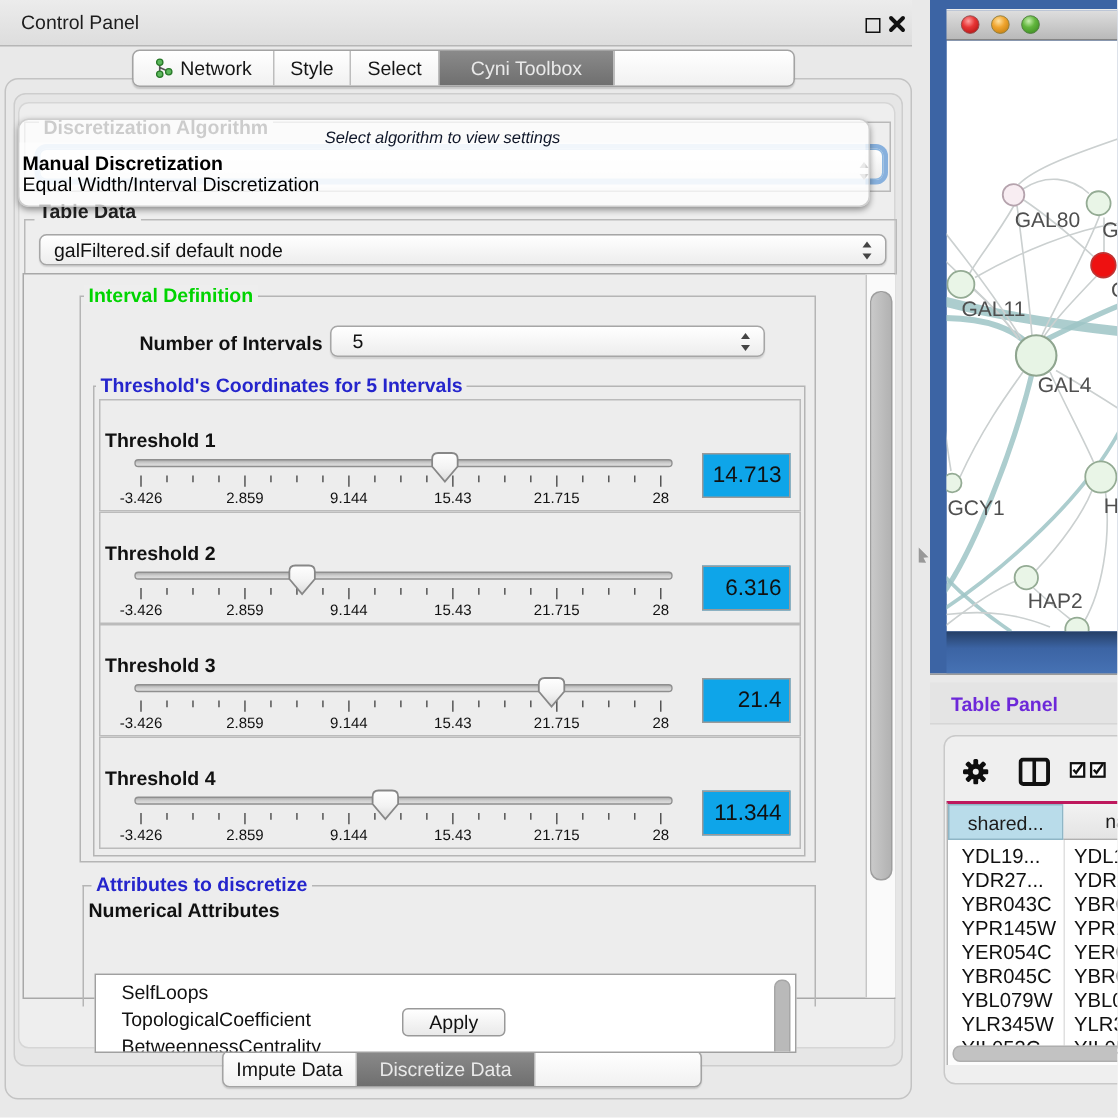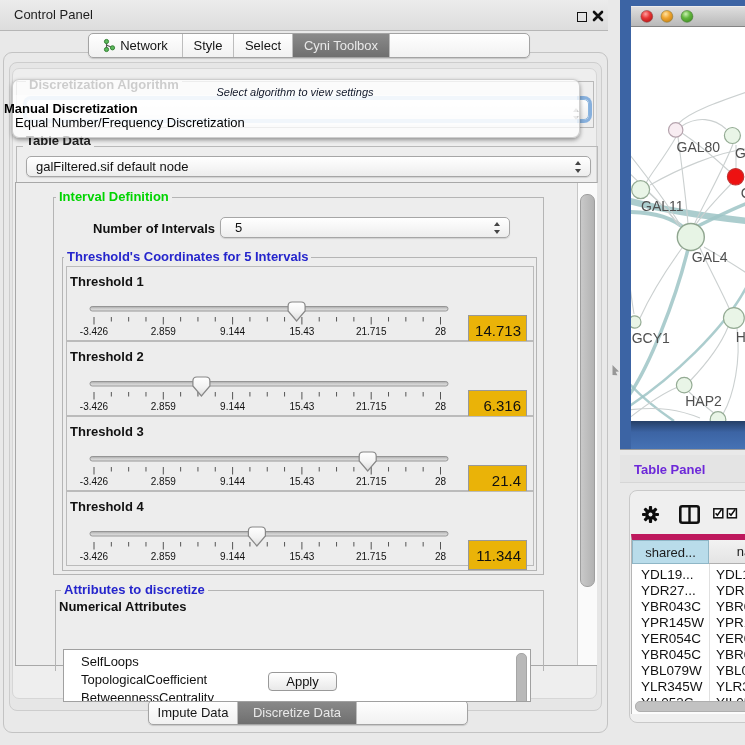--- a/index.html
+++ b/index.html
@@ -6,22 +6,22 @@
 #page{position:relative;width:745px;height:745px;background:#e9e9e9;font-family:"Liberation Sans",sans-serif;overflow:hidden;}
 .abs{position:absolute;}
 .combo{position:absolute;border:1px solid #a6a6a6;border-radius:5px;background:linear-gradient(#ffffff,#f7f7f7 45%,#ededed);box-shadow:0 1px 1px rgba(0,0,0,0.12);}
 .combo .ctext{position:absolute;top:0;bottom:0;display:flex;align-items:center;font-size:13px;color:#111;}
 .steppers{position:absolute;right:8px;top:50%;transform:translateY(-50%);width:7px;height:12px;}
 .steppers .up{position:absolute;top:0;left:0;width:0;height:0;border-left:3.5px solid transparent;border-right:3.5px solid transparent;border-bottom:4.5px solid #444;}
 .steppers .dn{position:absolute;bottom:0;left:0;width:0;height:0;border-left:3.5px solid transparent;border-right:3.5px solid transparent;border-top:4.5px solid #444;}
 .grouptitle{position:absolute;font-size:13px;background:#eeeeee;padding:0 3px;line-height:13px;font-weight:bold;}
 .gbox{position:absolute;border:1px solid #b5b5b5;}
 .thr{position:absolute;left:66px;width:466px;height:73px;border:1px solid #bbbbbb;background:#ededed;}
-.thr .tlabel{position:absolute;left:3px;top:7px;font-size:13px;font-weight:bold;color:#111;text-align:center;}
-.thr .vbox{position:absolute;left:401px;top:48px;width:57px;height:28px;background:#eab308;border:1px solid #999;}
+.thr .tlabel{position:absolute;left:3px;top:19px;font-size:13px;font-weight:bold;color:#111;text-align:center;}
+.thr .vbox{position:absolute;left:401px;top:35px;width:57px;height:28px;background:#0ea5e9;border:1px solid #999;}
 .thr .vbox span{position:absolute;right:5px;top:50%;transform:translateY(-50%);font-size:15px;color:#111;}
 .tabpill{position:absolute;height:23px;background:linear-gradient(#ffffff,#f1f1f1);border:1px solid #a3a3a3;border-radius:5px;box-shadow:0 1px 1px rgba(0,0,0,0.15);display:flex;align-items:stretch;overflow:hidden;}
 .tabpill .seg{display:flex;align-items:center;justify-content:center;font-size:13px;color:#151515;}
 .tabpill .dark{background:linear-gradient(#8a8a8a,#6f6f6f);color:#e9e9e9;}
 .tabpill .sep{width:1px;background:#bdbdbd;margin:0;}
 </style>
 </head>
 <body>
 <div id="page">
 
@@ -43,21 +43,21 @@
           <circle cx="3.5" cy="3.5" r="2.1" fill="#5cb85c" stroke="#2a7a2a" stroke-width="0.9"></circle>
           <circle cx="3.5" cy="11.5" r="2.1" fill="#5cb85c" stroke="#2a7a2a" stroke-width="0.9"></circle>
           <circle cx="9.5" cy="9.8" r="2.1" fill="#5cb85c" stroke="#2a7a2a" stroke-width="0.9"></circle>
         </svg>
     Network</div>
   <div class="sep"></div>
   <div class="seg" style="width:50px;">Style</div>
   <div class="sep"></div>
   <div class="seg" style="width:58px;">Select</div>
   <div class="sep"></div>
-  <div class="seg dark" style="width:96px;">Cyni Toolbox</div>
+  <div class="seg dark" style="width:116px;">Cyni Toolbox</div>
   <div class="sep"></div>
 </div>
 
 <div class="tabpill" style="left:148px;top:700px;width:318px;text-align:center;">
   <div class="seg" style="width:88px;">Impute Data</div>
   <div class="sep"></div>
   <div class="seg dark" style="width:118px;">Discretize Data</div>
   <div class="sep"></div>
 </div>
 
@@ -75,22 +75,22 @@
   <div class="ctext" style="left:9px;">galFiltered.sif default node</div>
   <div class="steppers">
         <div class="up"></div>
         <div class="dn"></div>
       </div>
 </div>
 
 <div class="abs" style="left:12px;top:79px;width:566px;height:57px;background:rgba(255,255,255,0.74);border:1px solid rgba(150,150,150,0.45);border-radius:7px;box-shadow:0 2px 4px rgba(0,0,0,0.4);z-index:20;"></div>
 <div class="abs" style="left:13px;top:95px;width:564px;height:30px;background:rgba(255,255,255,0.55);z-index:20;"></div>
 <div class="abs" style="left:12px;top:86px;width:566px;text-align:center;font-size:11px;color:#0f172a;z-index:21;font-style:italic;">Select algorithm to view settings</div>
-<div class="abs" style="left:4px;top:101px;font-size:13px;font-weight:bold;color:#000;z-index:21;">Manual Discretization</div>
-<div class="abs" style="left:15px;top:115px;font-size:13px;color:#000;z-index:21;">Equal Number/Frequency Discretization</div>
+<div class="abs" style="left:15px;top:101px;font-size:13px;font-weight:bold;color:#000;z-index:21;">Manual Discretization</div>
+<div class="abs" style="left:15px;top:115px;font-size:13px;color:#000;z-index:21;">Equal Width/Interval Discretization</div>
 
 <div class="abs" style="left:15px;top:182px;width:582px;height:484px;border:1px solid #a8a8a8;background:#ededed;box-sizing:border-box;"></div>
 
 <div class="abs" style="left:577px;top:183px;width:19px;height:482px;background:#fafafa;border-left:1px solid #c6c6c6;"></div>
 <div class="abs" style="left:580px;top:194px;width:13px;height:391px;background:linear-gradient(90deg,#c9c9c9,#b2b2b2);border:1px solid #9e9e9e;border-radius:7px;"></div>
 
 <div class="gbox" style="left:53px;top:197px;width:489px;height:376px;"></div>
 <div class="grouptitle" style="left:56px;top:190px;color:#00d400;">Interval Definition</div>
 <div class="abs" style="left:93px;top:221px;font-size:13px;font-weight:bold;color:#111;">Number of Intervals</div>
 <div class="combo" style="left:220px;top:217px;width:288px;height:19px;">
@@ -418,21 +418,21 @@
 <svg class="abs" style="left:679px;top:505px;" width="21" height="19" viewBox="0 0 21 19">
  <rect x="1.3" y="1.3" width="18.4" height="16.4" rx="2" fill="none" stroke="#111" stroke-width="2.6"></rect>
  <line x1="10.5" y1="1.5" x2="10.5" y2="17.5" stroke="#111" stroke-width="2.4"></line>
 </svg>
 <svg class="abs" style="left:713px;top:508px;" width="25" height="11" viewBox="0 0 25 11">
  <rect x="0.8" y="0.8" width="9" height="9" fill="#fff" stroke="#111" stroke-width="1.5"></rect>
  <path d="M2.6,5.2 L4.4,7.2 L8.6,1.4" fill="none" stroke="#111" stroke-width="1.6"></path>
  <rect x="14.4" y="0.8" width="9" height="9" fill="#fff" stroke="#111" stroke-width="1.5"></rect>
  <path d="M16.2,5.2 L18,7.2 L22.2,1.4" fill="none" stroke="#111" stroke-width="1.6"></path>
 </svg>
-<div class="abs" style="left:631px;top:534px;width:114px;height:174px;background:#ffffff;border-left:1px solid #b5b5b5;border-top:6px solid #be185d;overflow:hidden;">
+<div class="abs" style="left:631px;top:534px;width:114px;height:174px;background:#ffffff;border-left:1px solid #b5b5b5;border-top:2px solid #be185d;overflow:hidden;">
   <div style="position:absolute;left:0;top:0;width:77px;height:24px;background:#b9dcea;border:1px solid #8fb6c6;box-sizing:border-box;display:flex;align-items:center;justify-content:center;font-size:13px;color:#1c1c1c;">shared...</div>
   <div style="position:absolute;left:77px;top:0;width:70px;height:24px;background:linear-gradient(#f2f2f2,#e4e4e4);border-bottom:1px solid #b0b0b0;box-sizing:border-box;display:flex;align-items:center;justify-content:center;font-size:13px;color:#1c1c1c;">na</div>
   <div style="position:absolute;left:77px;top:24px;width:1px;height:150px;background:#e0e0e0;"></div>
   <div style="position:absolute;left:9px;top:27px;font-size:13.5px;color:#111;line-height:16.05px;">YDL19...<br>YDR27...<br>YBR043C<br>YPR145W<br>YER054C<br>YBR045C<br>YBL079W<br>YLR345W<br>YIL053C</div>
   <div style="position:absolute;left:84px;top:27px;font-size:13.5px;color:#111;line-height:16.05px;">YDL19...<br>YDR27...<br>YBR043C<br>YPR145W<br>YER054C<br>YBR045C<br>YBL079W<br>YLR345W<br>YIL053C</div>
   <div style="position:absolute;left:0;top:161px;width:114px;height:14px;background:#fcfcfc;"></div>
   <div style="position:absolute;left:3px;top:161px;width:130px;height:9px;background:#c2c2c2;border:1px solid #aeaeae;border-radius:5px;"></div>
 </div>
 
 </div>

